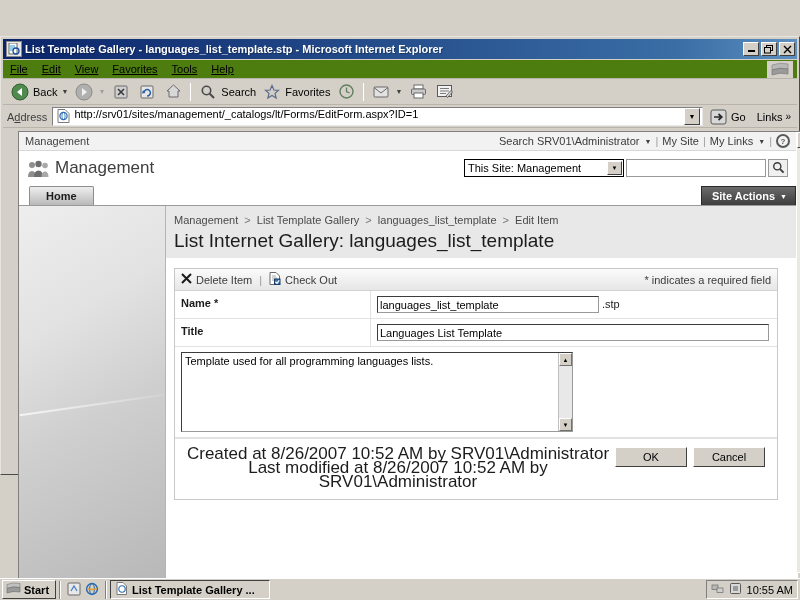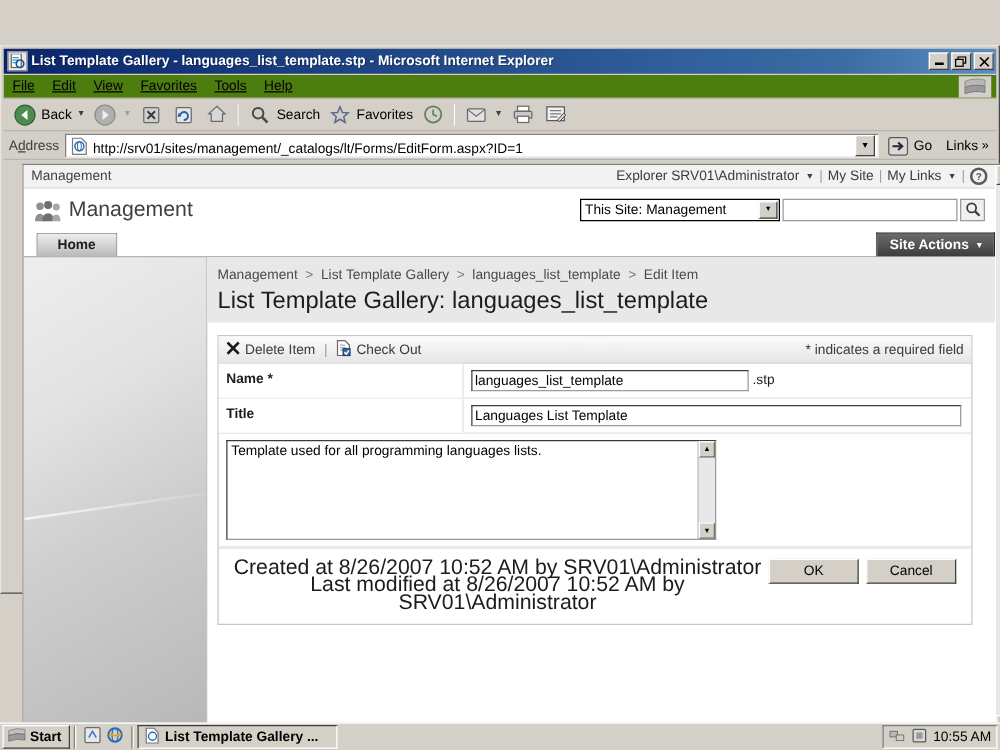--- a/index.html
+++ b/index.html
@@ -86,21 +86,21 @@
   #addrbar {
     height:22px; margin:1px 2px 0 2px; background:#d4d0c8;
     display:flex;align-items:center;padding:0 3px 0 4px;gap:3px;
     border-bottom:1px solid #b8b4ac;
   }
   #addrlabel { font-size:11px;color:#404040;padding-right:2px; }
   #addrfield {
     flex:1;height:19px;background:#fff;
     border-top:1px solid #808080;border-left:1px solid #808080;
     border-right:1px solid #e8e8e8;border-bottom:1px solid #e8e8e8;
-    display:flex;align-items:flex-end;padding:0 1px;
+    display:flex;align-items:flex-start;padding:0 1px;
   }
   #addrfield .aico {
     width:16px;height:16px;margin:0 3px 0 1px;
     display:flex;align-items:center;justify-content:center;
   }
   #addrtext { font-size:11px;color:#000;white-space:nowrap;overflow:hidden;flex:1; }
   .ddbtn {
     width:16px;height:17px;background:#d4d0c8;
     border-top:1px solid #fff;border-left:1px solid #fff;
     border-right:1px solid #404040;border-bottom:1px solid #404040;
@@ -511,21 +511,21 @@
       <span class="tlabel" style="font-size:10px;">»</span>
     </div>
   </div>
 
   <div id="viewport">
     <div id="pagearea">
 
       <div id="spglobal">
         <span class="sitename">Management</span>
         <span class="right">
-          <span class="lnk">Explorer SRV01\Administrator</span>
+          <span class="lnk">Search SRV01\Administrator</span>
           <span class="carat">▼</span>
           <span class="sep">|</span>
           <span class="lnk">My Site</span>
           <span class="sep">|</span>
           <span class="lnk">My Links</span>
           <span class="carat">▼</span>
           <span class="sep">|</span>
           <span class="helpicon">?</span>
         </span>
       </div>
@@ -573,21 +573,21 @@
           <div id="pagehead">
             <div id="breadcrumb">
               <span class="bc">Management</span>
               <span class="sep">&gt;</span>
               <span class="bc">List Template Gallery</span>
               <span class="sep">&gt;</span>
               <span class="bc">languages_list_template</span>
               <span class="sep">&gt;</span>
               <span class="bc">Edit Item</span>
             </div>
-            <div id="pagetitle">List Template Gallery: languages_list_template</div>
+            <div id="pagetitle">List Internet Gallery: languages_list_template</div>
           </div>
 
           <div id="formwrap">
             <div id="formtable">
 
               <div id="cmdbar">
                 <span class="cmd">
                   <span>
                     <svg width="11" height="11" viewBox="0 0 11 11">
                         <path d="M1 1 L10 10 M10 1 L1 10" stroke="#1a1a1a" stroke-width="2"></path>

